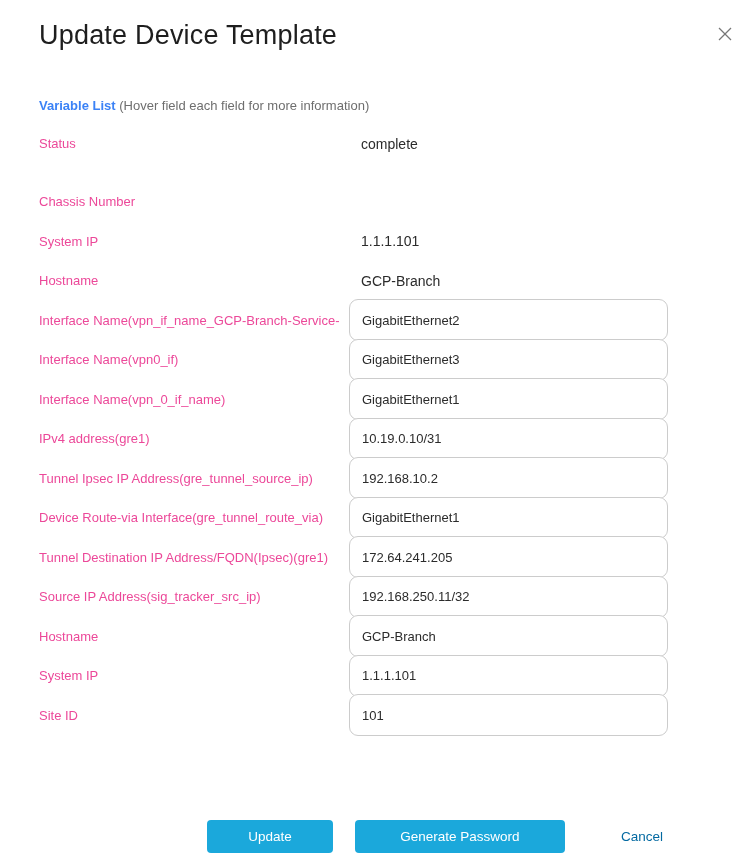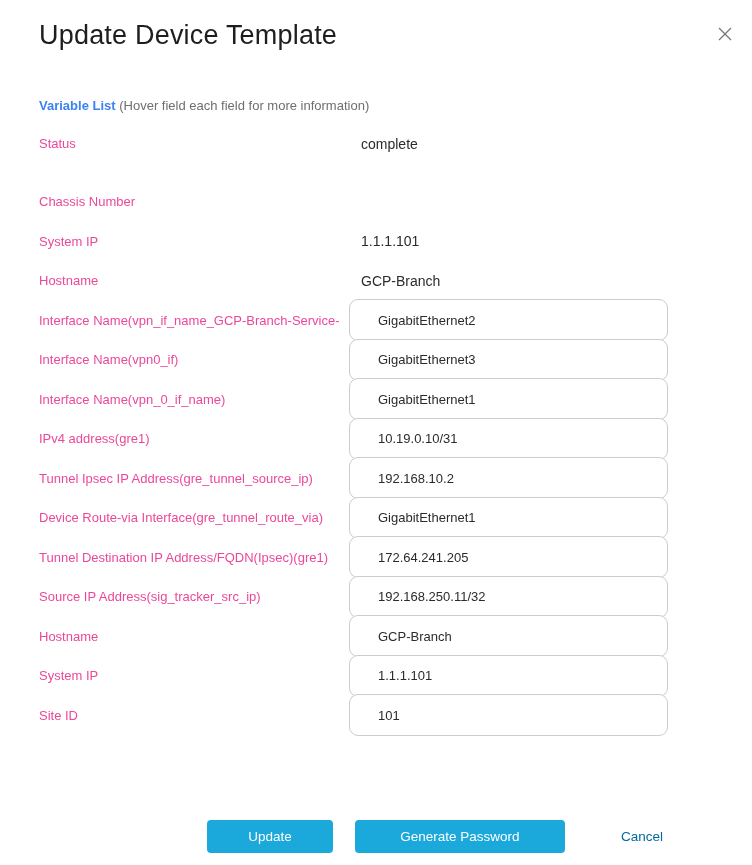--- a/index.html
+++ b/index.html
@@ -61,21 +61,21 @@
     padding-left: 12px;
     white-space: nowrap;
     overflow: hidden;
   }
   .row input {
     flex: 1;
     width: 100%;
     height: 42px;
     border: 1px solid #cccccc;
     border-radius: 9px;
-    padding: 0 28px;
+    padding: 0 12px;
     font-size: 13px;
     color: #2b2b2b;
     font-family: "Liberation Sans", sans-serif;
     background: #ffffff;
     outline: none;
   }
 
   .footer {
     position: absolute;
     top: 800px; left: 0; right: 0;

